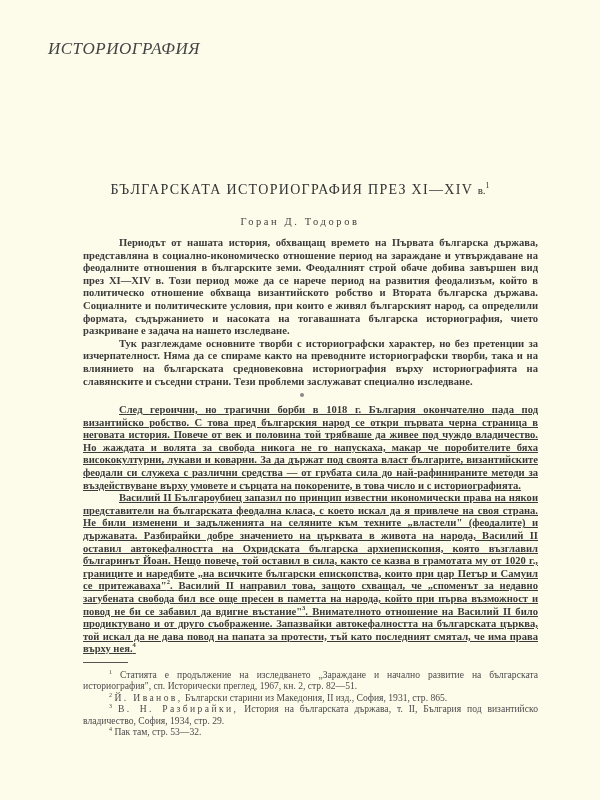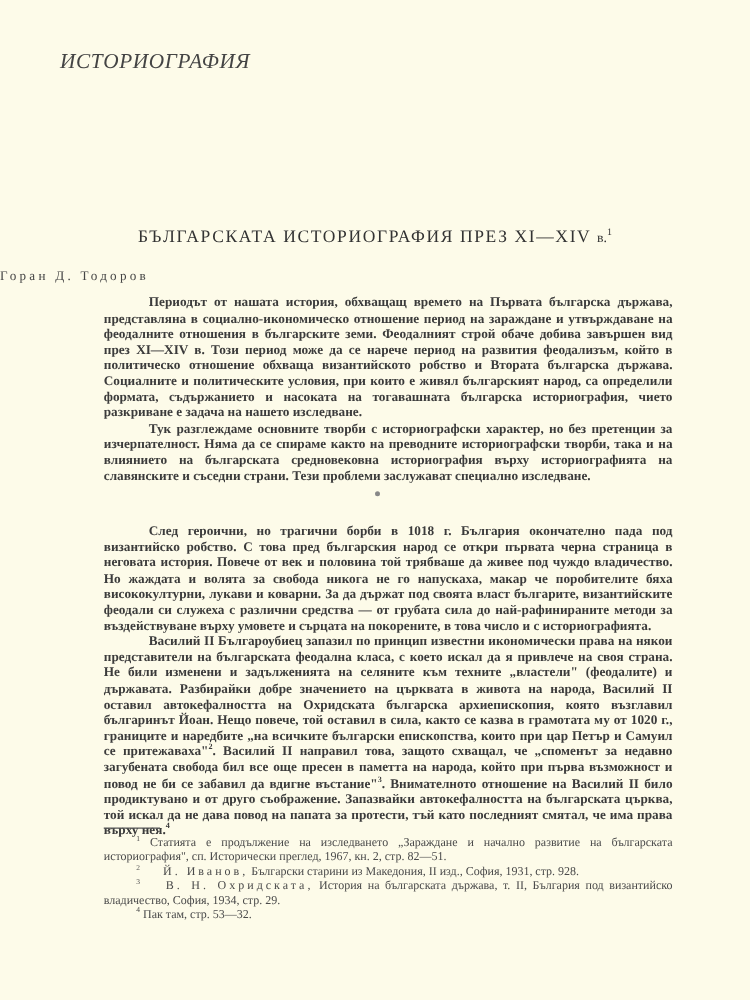--- a/index.html
+++ b/index.html
@@ -17,48 +17,48 @@
   }
   .article-title {
     position: absolute; left: 0; right: 0; top: 181px;
     text-align: center; font-size: 14px; letter-spacing: 1.3px;
     color: #333;
   }
   .article-title sup { font-size: 8px; letter-spacing: 0; }
   .article-title .small { font-size: 11px; letter-spacing: 0; }
   .author {
     position: absolute; left: 0; right: 0; top: 216px;
-    font-size: 10.5px; letter-spacing: 2.6px;
+    text-align: center; font-size: 10.5px; letter-spacing: 2.6px;
     color: #444;
   }
   .body-text {
     position: absolute; left: 83px; width: 455px;
     font-size: 10.6px; line-height: 12.6px;
     text-align: justify; font-weight: bold; color: #3b3b3b;
   }
   .body-text p { margin: 0; text-indent: 36px; }
   .body-text sup { font-size: 6.5px; line-height: 0; }
   #intro { top: 237px; }
   .separator {
     position: absolute; left: 300px; top: 393px;
     width: 4px; height: 4px; border-radius: 50%; background: #888;
   }
-  #main { top: 420px; }
+  #main { top: 404px; text-decoration: underline; }
   .fn-rule {
     position: absolute; left: 83px; top: 662px;
     width: 45px; height: 0; border-top: 1px solid #555;
   }
   .footnotes {
     position: absolute; left: 83px; top: 669px; width: 455px;
     font-size: 9.6px; line-height: 11.4px; color: #4a4a4a;
     text-align: justify;
   }
   .footnotes p { margin: 0; text-indent: 26px; }
   .footnotes sup { font-size: 6px; line-height: 0; }
-  .spaced { letter-spacing: 2.4px; margin-left: 16px; }
+  .spaced { letter-spacing: 2.4px; }
 </style>
 </head>
 <body>
 
 <div class="page">
 
   <div class="section-title">ИСТОРИОГРАФИЯ</div>
 
   <div class="article-title">
     <span>БЪЛГАРСКАТА ИСТОРИОГРАФИЯ ПРЕЗ XI—XIV</span>
@@ -76,18 +76,18 @@
 
   <div class="body-text" id="main">
     <p>След героични, но трагични борби в 1018 г. България окончателно пада под византийско робство. С това пред българския народ се откри първата черна страница в неговата история. Повече от век и половина той трябваше да живее под чуждо владичество. Но жаждата и волята за свобода никога не го напускаха, макар че поробителите бяха висококултурни, лукави и коварни. За да държат под своята власт българите, византийските феодали си служеха с различни средства — от грубата сила до най-рафинираните методи за въздействуване върху умовете и сърцата на покорените, в това число и с историографията.</p>
     <p><span>Василий II Българоубиец запазил по принцип известни икономически права на някои представители на българската феодална класа, с което искал да я привлече на своя страна. Не били изменени и задълженията на селяните към техните „властели" (феодалите) и държавата. Разбирайки добре значението на църквата в живота на народа, Василий II оставил автокефалността на Охридската българска архиепископия, която възглавил българинът Йоан. Нещо повече, той оставил в сила, както се казва в грамотата му от 1020 г., границите и наредбите „на всичките български епископства, които при цар Петър и Самуил се притежаваха"</span><sup>2</sup><span>. Василий II направил това, защото схващал, че „споменът за недавно загубената свобода бил все още пресен в паметта на народа, който при първа възможност и повод не би се забавил да вдигне въстание"</span><sup>3</sup><span>. Внимателното отношение на Василий II било продиктувано и от друго съображение. Запазвайки автокефалността на българската църква, той искал да не дава повод на папата за протести, тъй като последният смятал, че има права върху нея.</span><sup>4</sup></p>
   </div>
 
   <div class="fn-rule"></div>
 
   <div class="footnotes">
     <p><sup>1</sup> <span>Статията е продължение на изследването „Зараждане и начално развитие на българската историография", сп. Исторически преглед, 1967, кн. 2, стр. 82—51.</span></p>
-    <p><sup>2</sup> <span class="spaced">Й. Иванов,</span> <span>Български старини из Македония, II изд., София, 1931, стр. 928.</span></p>
-    <p><sup>3</sup> <span class="spaced">В. Н. Охридската,</span> <span>История на българската държава, т. II, България под византийско владичество, София, 1934, стр. 29.</span></p>
+    <p><sup>2</sup> <span class="spaced">Й. Иванов,</span> <span>Български старини из Македония, II изд., София, 1931, стр. 865.</span></p>
+    <p><sup>3</sup> <span class="spaced">В. Н. Разбирайки,</span> <span>История на българската държава, т. II, България под византийско владичество, София, 1934, стр. 29.</span></p>
     <p><sup>4</sup> <span>Пак там, стр. 53—32.</span></p>
   </div>
 
 </div>
 
 </body></html>

